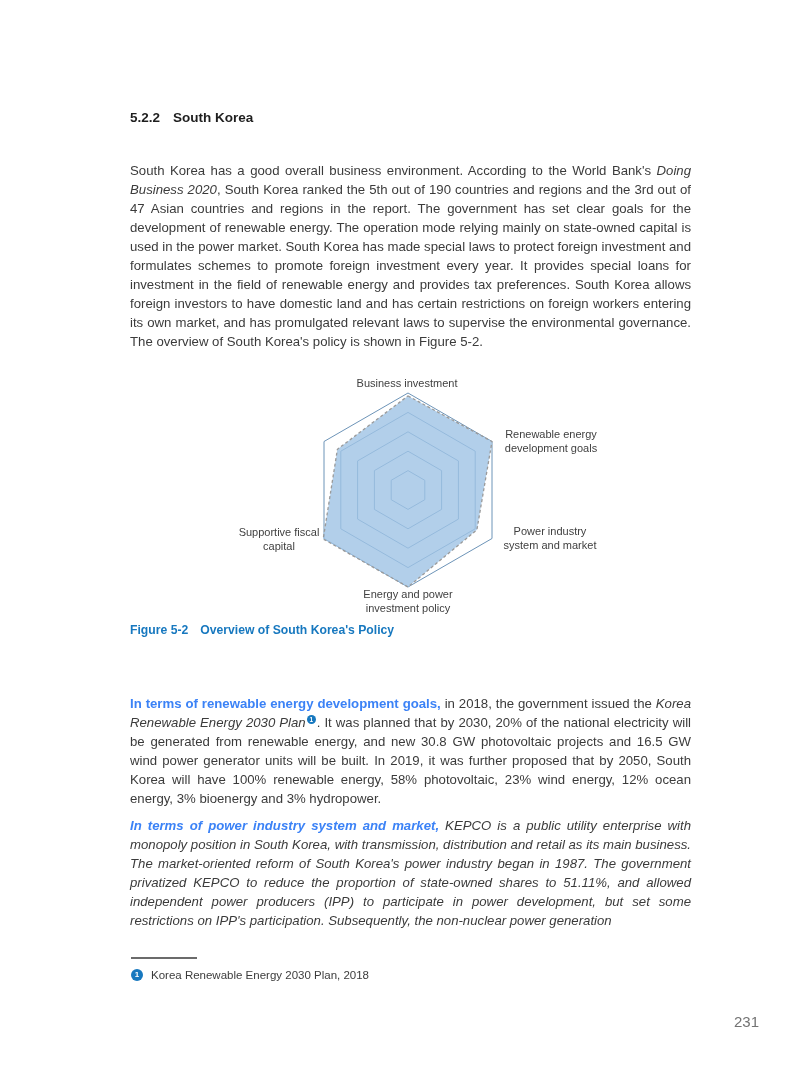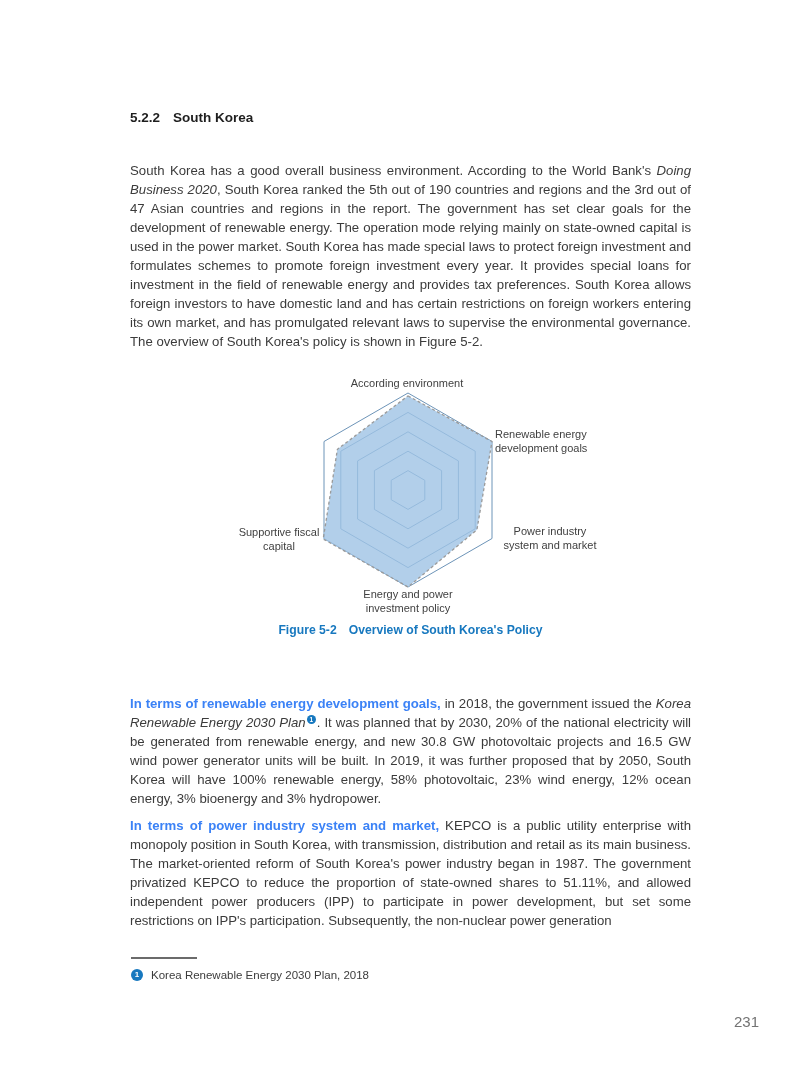--- a/index.html
+++ b/index.html
@@ -29,21 +29,21 @@
     position: absolute;
     left: 130px;
     width: 561px;
     font-size: 13.2px;
     line-height: 19px;
     text-align: justify;
     color: #3b3b3b;
   }
   .para-intro     { top: 148px; }
   .para-renewable { top: 681px; }
-  .para-power     { top: 803px; }
+  .para-power     { top: 803px; font-style: italic; }
   .italic { font-style: italic; }
   .bold-lead { font-weight: bold; color: #3b82f6; }
   .fn-sup {
     display: inline-block;
     width: 9px;
     height: 9px;
     border-radius: 50%;
     background: #1778bf;
     color: #ffffff;
     font-size: 6.5px;
@@ -60,31 +60,30 @@
     top: 374px;
   }
   .axis-label {
     position: absolute;
     font-size: 11px;
     line-height: 13.5px;
     color: #3f3f3f;
     white-space: pre-line;
   }
   .axis-business { left: 407px; top: 377px; transform: translateX(-50%); text-align: center; white-space: nowrap; }
-  .axis-renewable { left: 495px; top: 428px; width: 112px; text-align: left; }
+  .axis-renewable { left: 495px; top: 428px; width: 112px; text-align: center; }
   .axis-power { left: 498px; top: 525px; width: 104px; text-align: center; }
   .axis-energy { left: 346px; top: 588px; width: 124px; text-align: center; }
   .axis-fiscal { left: 232px; top: 526px; width: 94px; text-align: center; }
   .axis-land { left: 228px; top: 418px; width: 96px; text-align: center; }
   .figure-caption {
     position: absolute;
     left: 130px;
     top: 623px;
     width: 561px;
-    text-align: center;
     font-size: 12.2px;
     font-weight: bold;
     color: #1778bf;
   }
   .figure-caption .cap-label { margin-right: 12px; }
   .footnote-divider {
     position: absolute;
     left: 131px;
     top: 957px;
     width: 66px;
@@ -135,21 +134,21 @@
 
   <svg class="figure-svg" width="560" height="240" viewBox="0 0 560 240" xmlns="http://www.w3.org/2000/svg">
       <polygon points="278.0,96.6 294.8,106.3 294.8,125.7 278.0,135.4 261.2,125.7 261.2,106.3" fill="none" stroke="#6d94b8" stroke-width="1"></polygon>
       <polygon points="278.0,77.2 311.6,96.6 311.6,135.4 278.0,154.8 244.4,135.4 244.4,96.6" fill="none" stroke="#6d94b8" stroke-width="1"></polygon>
       <polygon points="278.0,57.8 328.4,86.9 328.4,145.1 278.0,174.2 227.6,145.1 227.6,86.9" fill="none" stroke="#6d94b8" stroke-width="1"></polygon>
       <polygon points="278.0,38.4 345.2,77.2 345.2,154.8 278.0,193.6 210.8,154.8 210.8,77.2" fill="none" stroke="#6d94b8" stroke-width="1"></polygon>
       <polygon points="278.0,19.0 362.0,67.5 362.0,164.5 278.0,213.0 194.0,164.5 194.0,67.5" fill="none" stroke="#6d94b8" stroke-width="1"></polygon>
       <polygon points="278.0,21.9 362.0,67.5 346.9,155.8 278.0,213.0 193.2,165.0 207.4,75.3" fill="#9fc3e5" fill-opacity="0.8" stroke="#9a9a9a" stroke-width="1.3" stroke-dasharray="3,2.5"></polygon>
     </svg>
 
-  <div class="axis-label axis-business">According environment</div>
+  <div class="axis-label axis-business">Business investment</div>
   <div class="axis-label axis-renewable">Renewable energy
 development goals</div>
   <div class="axis-label axis-power">Power industry
 system and market</div>
   <div class="axis-label axis-energy">Energy and power
 investment policy</div>
   <div class="axis-label axis-fiscal">Supportive fiscal
 capital</div>
 
   <div class="figure-caption">

